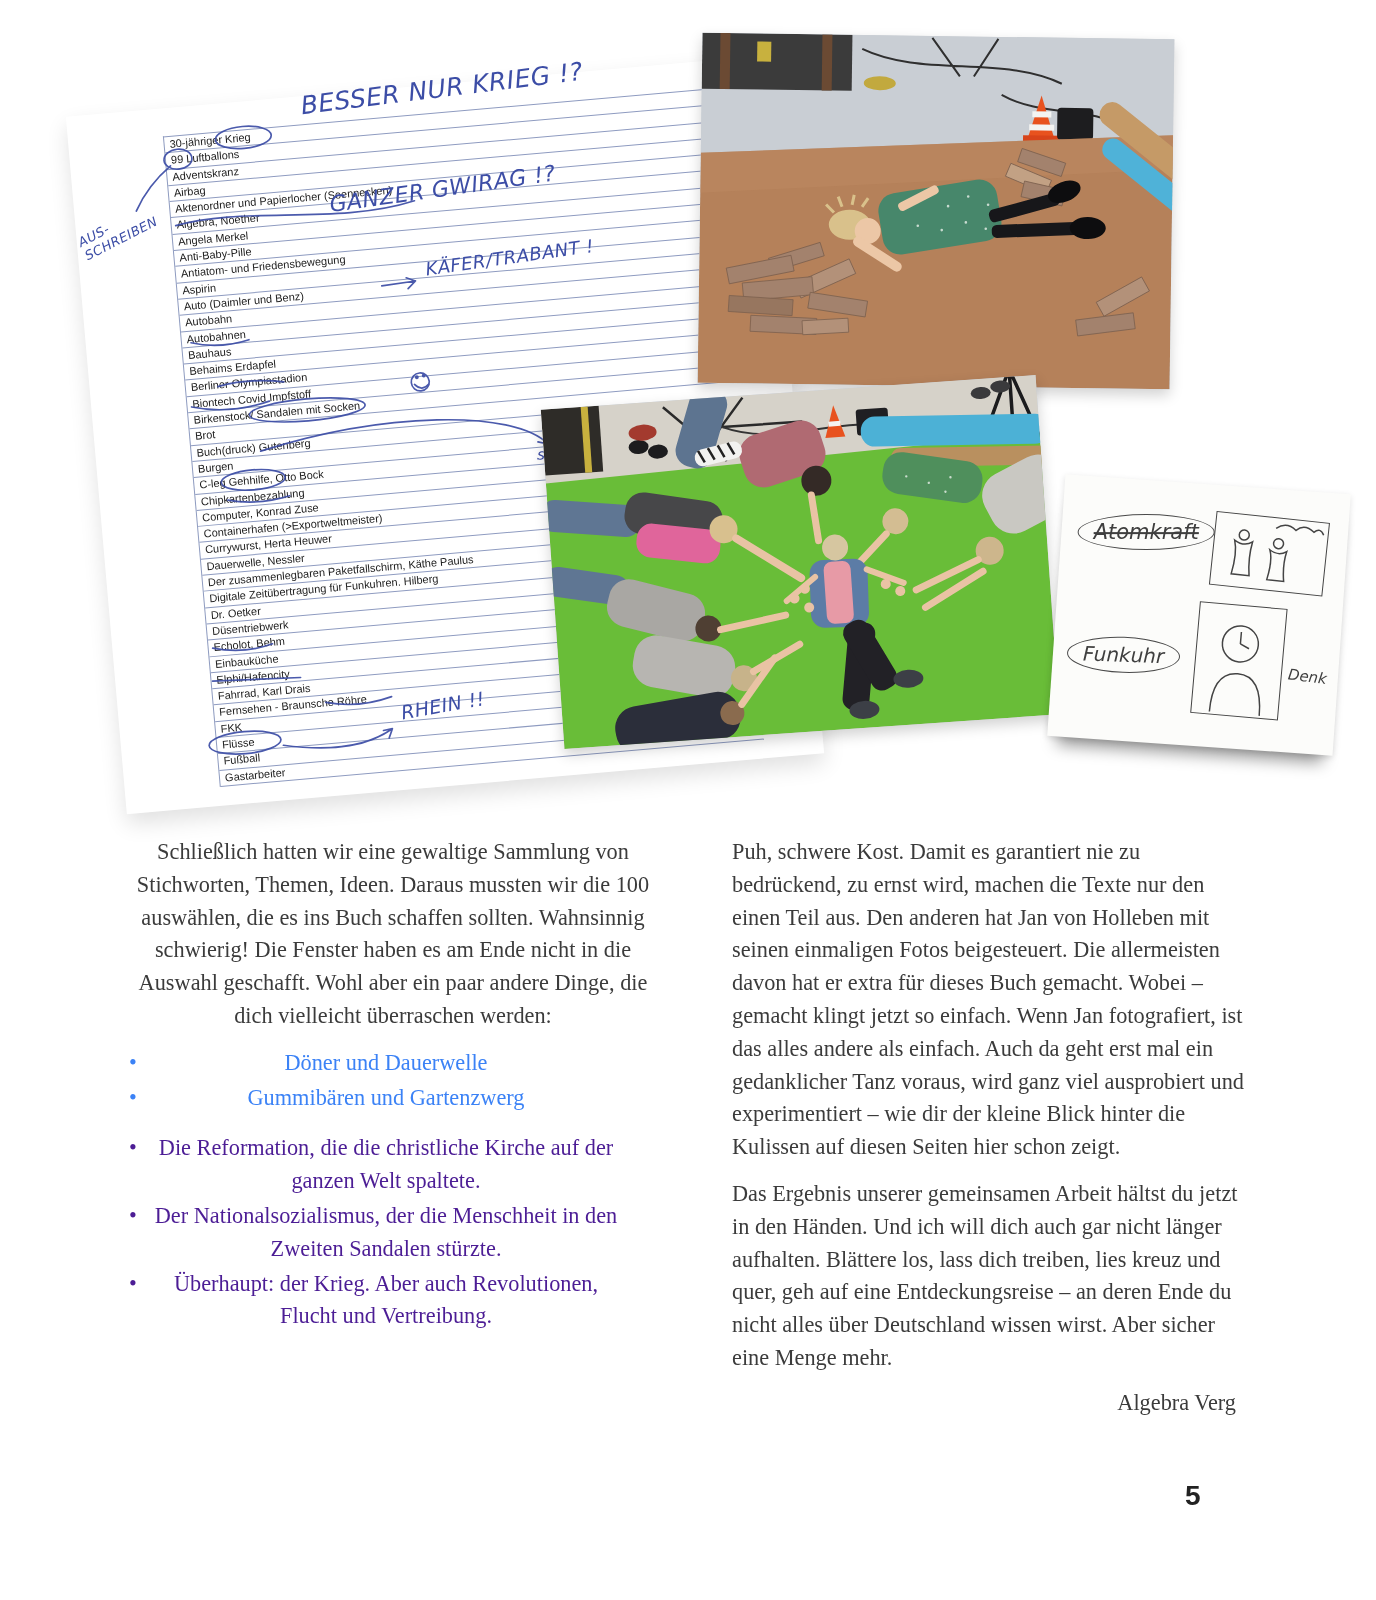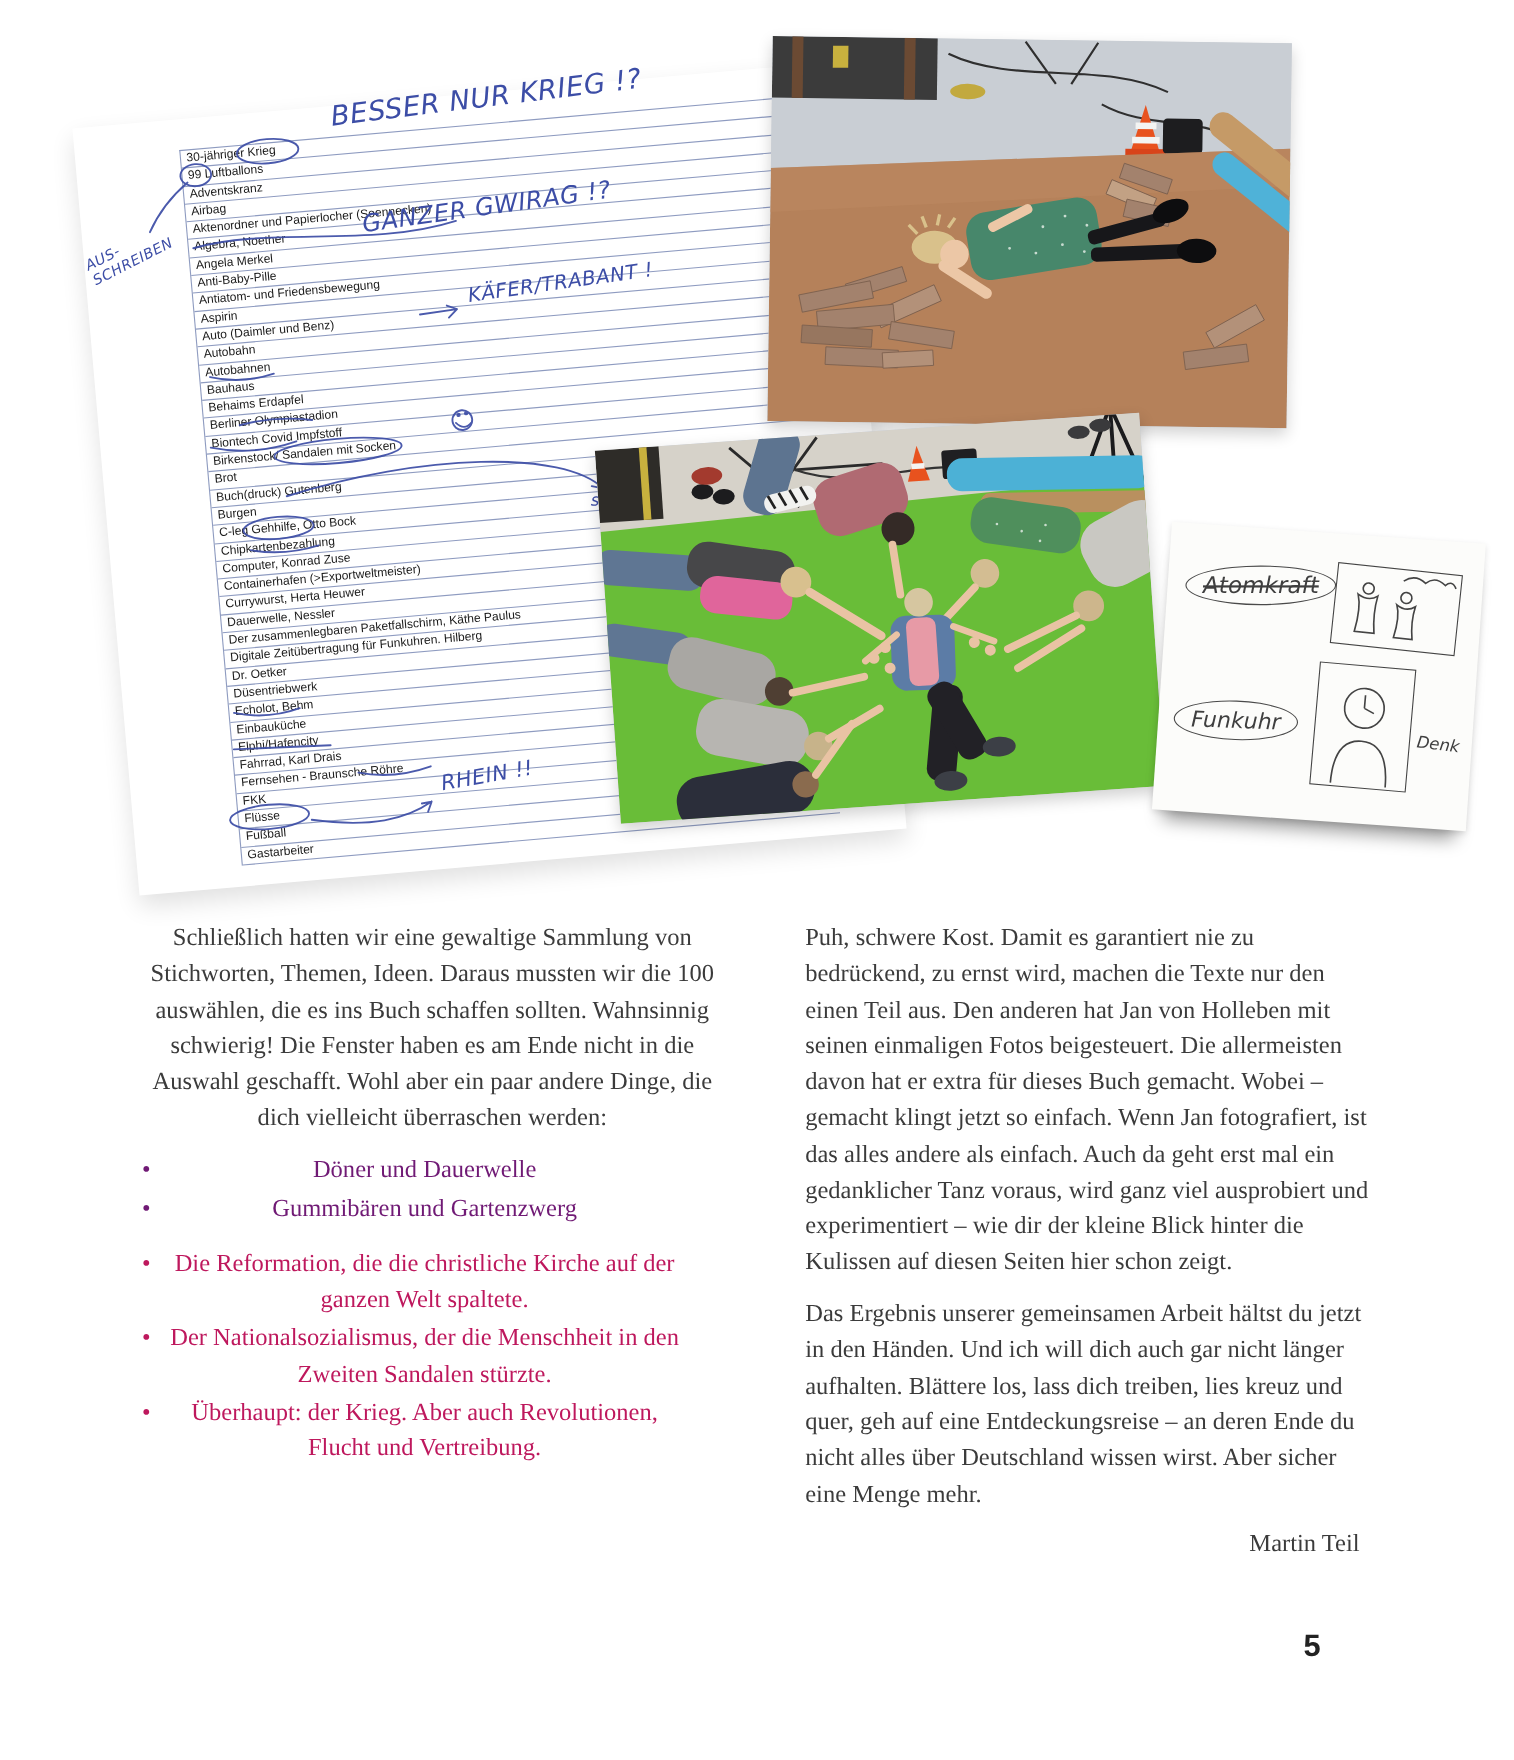--- a/index.html
+++ b/index.html
@@ -29,22 +29,22 @@
   .frame{position:absolute;border:1.6px solid #444;}
 
   
   .col{position:absolute;top:836px;font-size:22.3px;line-height:32.8px;}
   .col-left{left:123px;width:540px;text-align:center;}
   .col-right{left:732px;width:522px;}
   .col p{margin:0 0 14px 0;}
   .bullets{list-style:none;margin:6px 0 18px 0;padding:0;}
   .bullets li{position:relative;padding-left:28px;max-width:470px;margin:0 0 2px 0;}
   .bullets li:before{content:"\2022";position:absolute;left:6px;top:0;}
-  .purple, .purple li:before{color:#701a75;}
-  .pink, .pink li:before{color:#be185d;}
+  .purple, .purple li:before{color:#3b82f6;}
+  .pink, .pink li:before{color:#4c1d95;}
   .signature{text-align:right;padding-right:18px;margin-top:-2px;}
   .pagenum{position:absolute;left:1185px;top:1480px;font:bold 28px "Liberation Sans",sans-serif;color:#222;}
 </style>
 </head>
 <body>
 
 <div class="page">
 
   <div class="sheet">
     <div class="rows">
@@ -341,17 +341,17 @@
 
     <li>Die Reformation, die die christliche Kirche auf der ganzen Welt spaltete.</li>
         <li>Der Nationalsozialismus, der die Menschheit in den Zweiten Sandalen stürzte.</li>
         <li>Überhaupt: der Krieg. Aber auch Revolutionen, Flucht und Vertreibung.</li>
       </ul>
   </div>
 
   <div class="col col-right">
     <p>Puh, schwere Kost. Damit es garantiert nie zu bedrückend, zu ernst wird, machen die Texte nur den einen Teil aus. Den anderen hat Jan von Holleben mit seinen einmaligen Fotos beigesteuert. Die allermeisten davon hat er extra für dieses Buch gemacht. Wobei – gemacht klingt jetzt so einfach. Wenn Jan fotografiert, ist das alles andere als einfach. Auch da geht erst mal ein gedanklicher Tanz voraus, wird ganz viel ausprobiert und experimentiert – wie dir der kleine Blick hinter die Kulissen auf diesen Seiten hier schon zeigt.</p>
     <p>Das Ergebnis unserer gemeinsamen Arbeit hältst du jetzt in den Händen. Und ich will dich auch gar nicht länger aufhalten. Blättere los, lass dich treiben, lies kreuz und quer, geh auf eine Entdeckungsreise – an deren Ende du nicht alles über Deutschland wissen wirst. Aber sicher eine Menge mehr.</p>
-    <div class="signature">Martin Teil</div>
+    <div class="signature">Algebra Verg</div>
   </div>
 
   <div class="pagenum">5</div>
 </div>
 
 </body></html>

